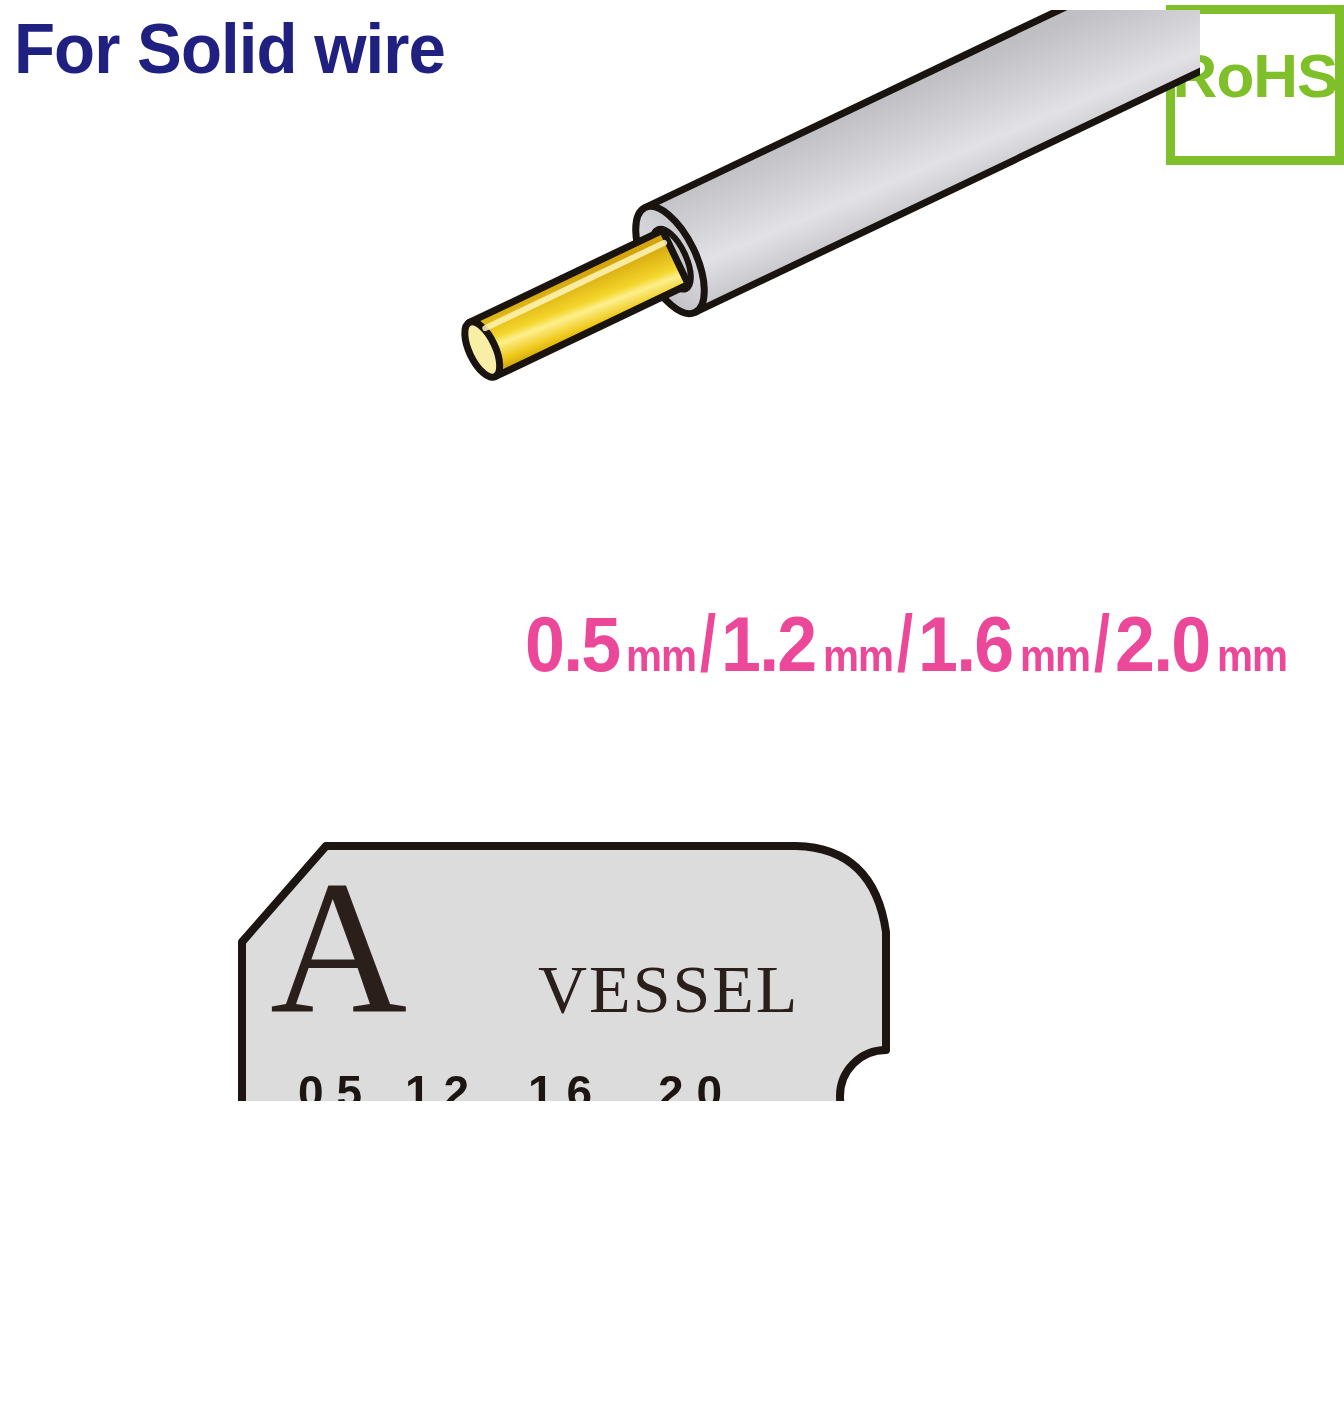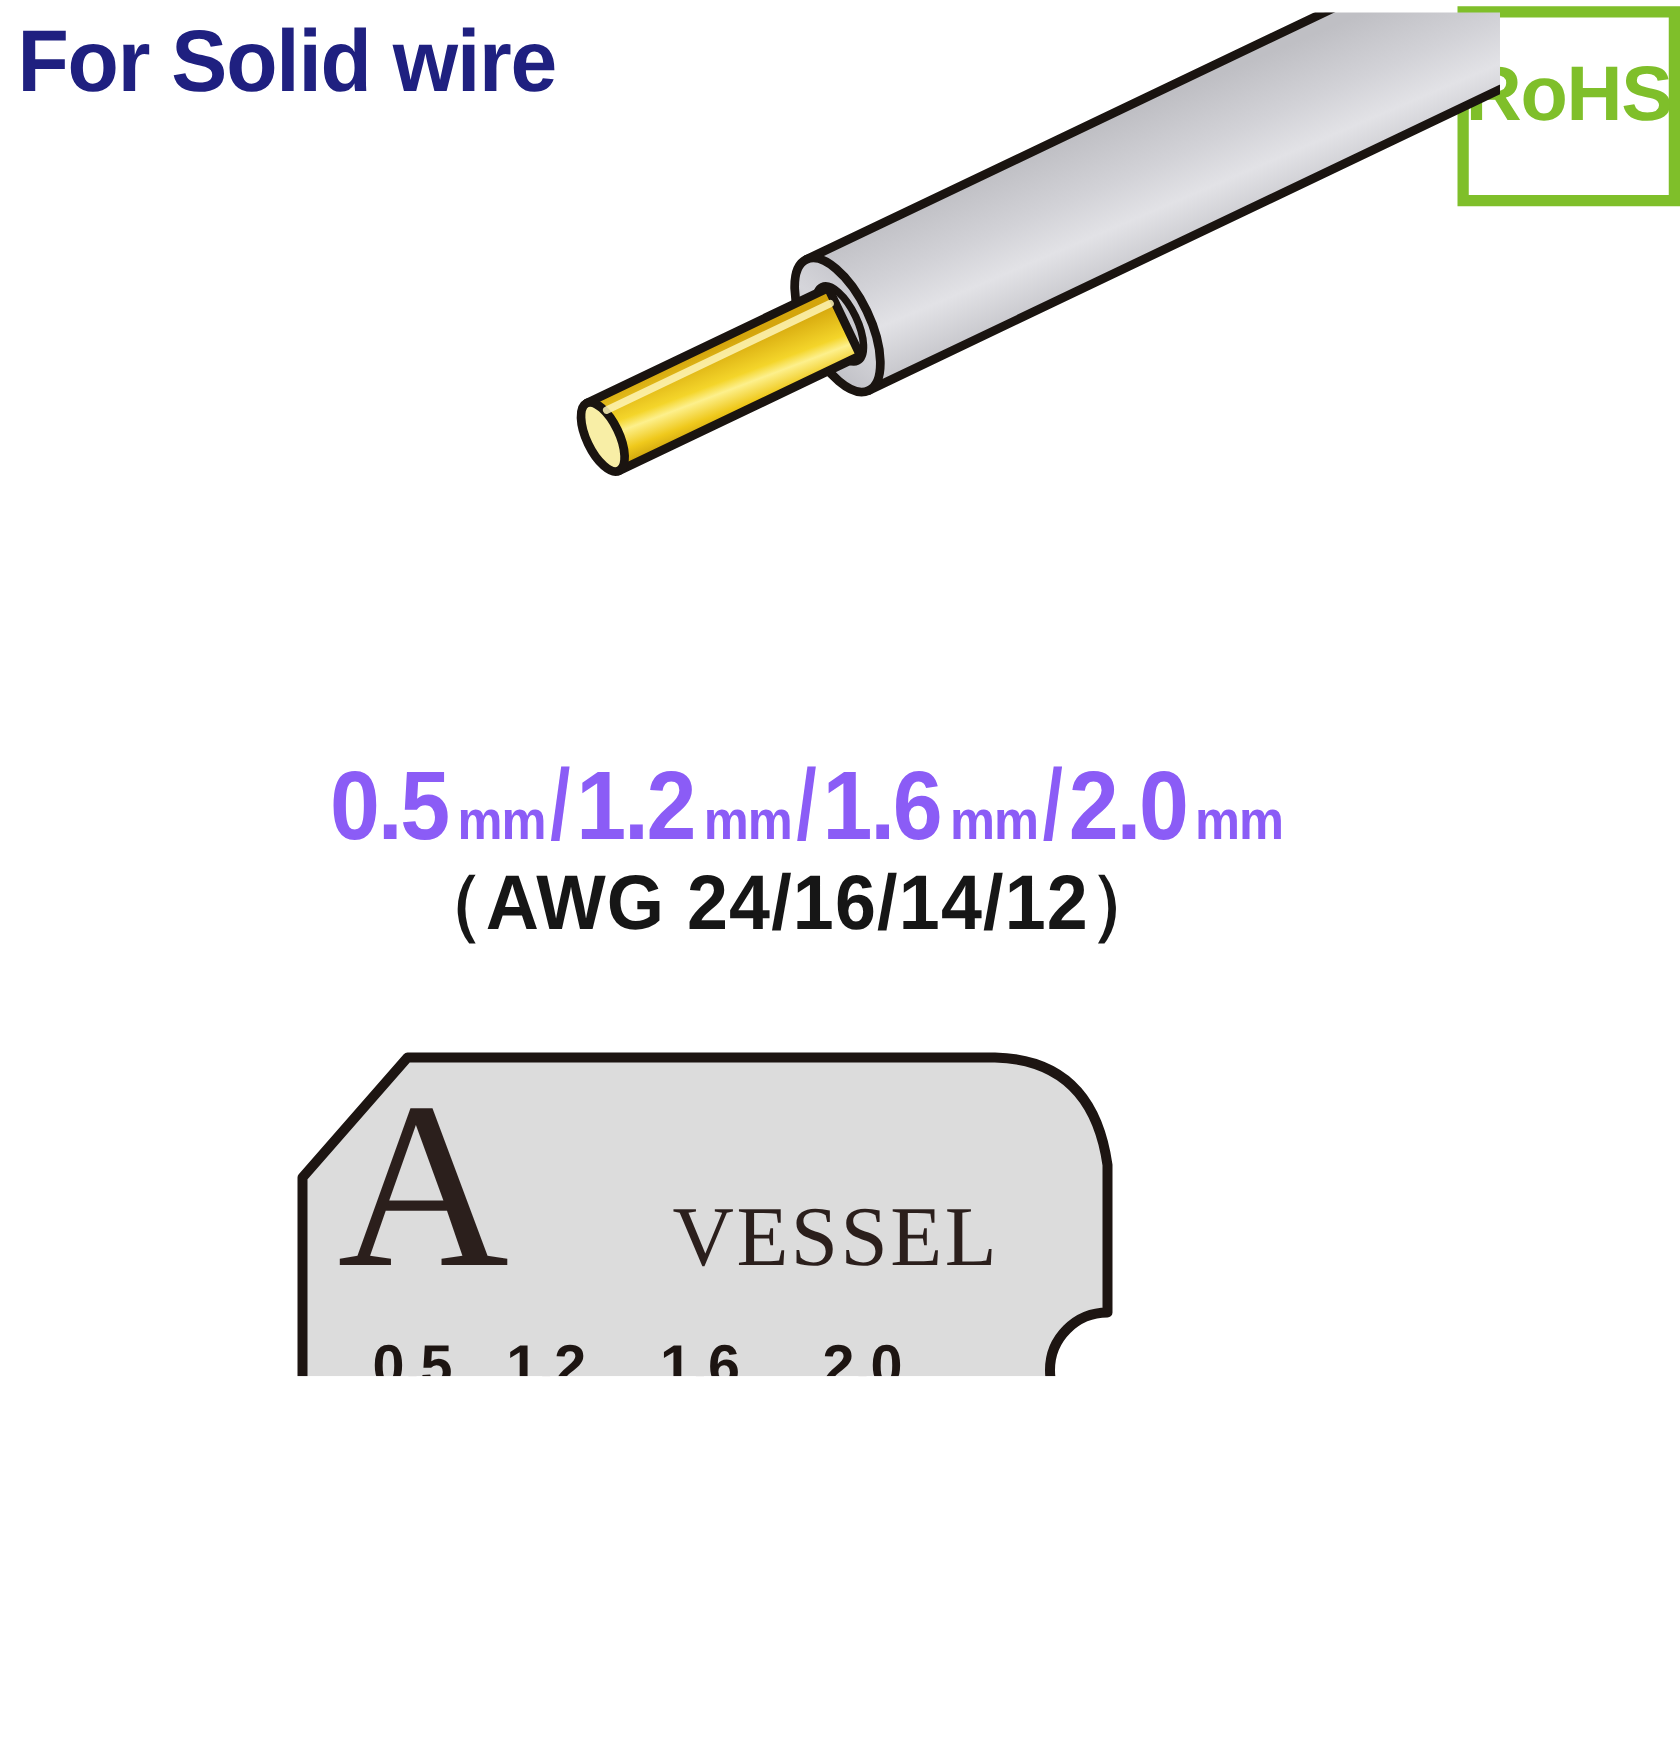--- a/index.html
+++ b/index.html
@@ -99,22 +99,22 @@
     transform: scaleX(0.97);
     transform-origin: left center;
   }
 
   
   #spec-sizes {
     position: absolute;
     left: 0;
     top: 604px;
     width: 1290px;
-    text-align: center;
-    color: #8b5cf6;
+    text-align: right;
+    color: #ec4899;
     white-space: nowrap;
     font-family: "Liberation Sans", sans-serif;
     font-weight: bold;
   }
   #spec-sizes .num {
     font-size: 78px;
     line-height: 1;
     letter-spacing: -2px;
     transform: scaleX(0.92);
     display: inline-block;
@@ -237,21 +237,20 @@
 
           <path d="M 34 232 L 232 232" stroke="#fff6b8" stroke-width="6" stroke-linecap="round" opacity="0.85"></path>
         </g>
       </g>
     </svg>
   </div>
 
 
   <div id="spec-sizes"><span class="num">0.5</span><span class="unit">mm</span><span class="sep">/</span><span class="num">1.2</span><span class="unit">mm</span><span class="sep">/</span><span class="num">1.6</span><span class="unit">mm</span><span class="sep">/</span><span class="num">2.0</span><span class="unit">mm</span></div>
 
-  <div id="spec-awg"><span class="awg-inner">（AWG  24/16/14/12）</span></div>
 
   <div id="die-plate">
     <svg viewBox="0 0 790 595" xmlns="http://www.w3.org/2000/svg">
 
       <path d="
           M 46 206
           L 46 130
           L 130 34
           L 600 34
           Q 678 36 690 120

